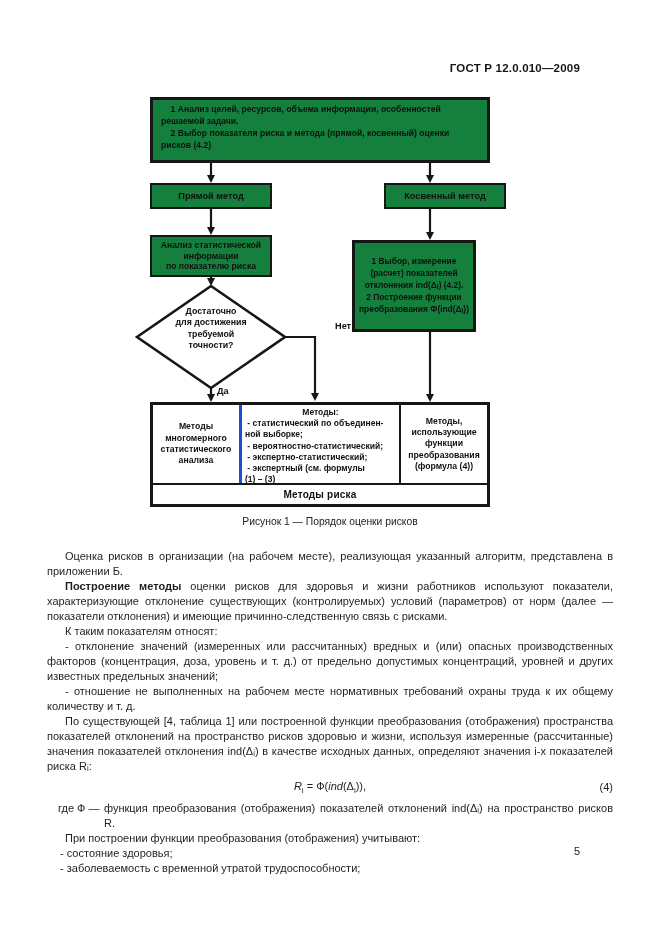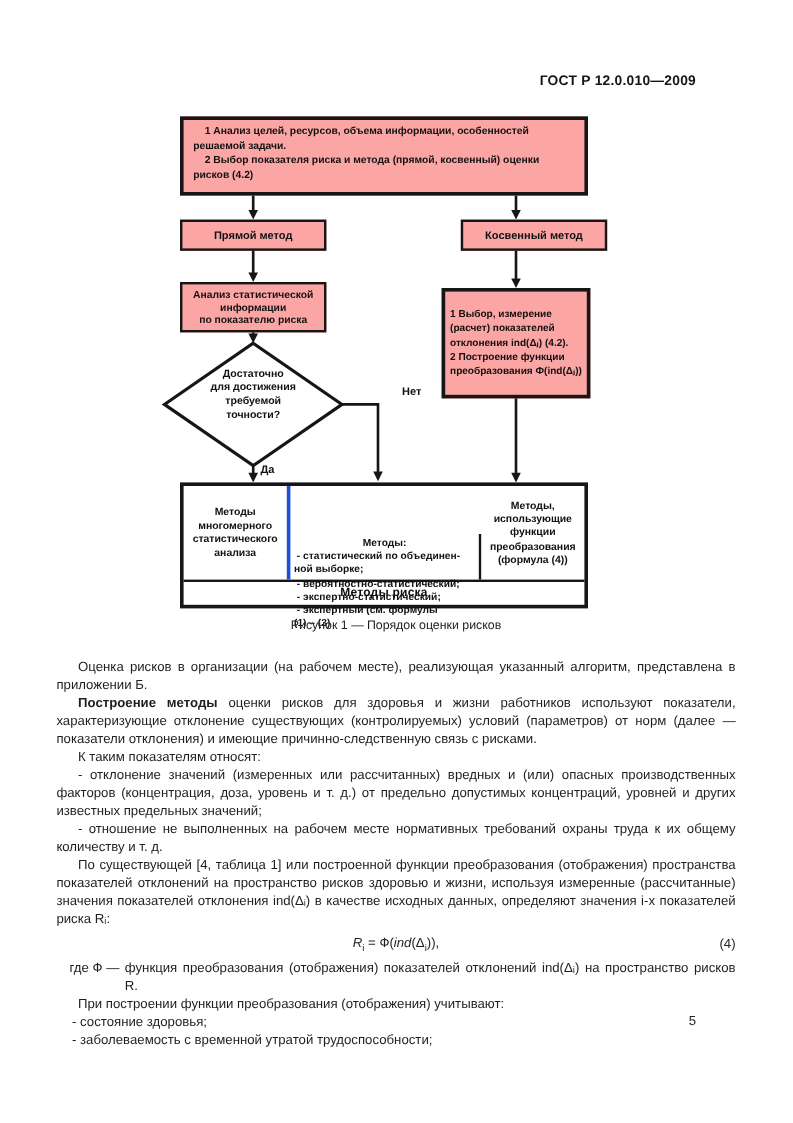--- a/index.html
+++ b/index.html
@@ -13,42 +13,42 @@
   }
   
   .doc-header{
     position:absolute;top:62px;left:0;right:81px;
     text-align:right;font-size:11.5px;font-weight:bold;color:#151515;
     letter-spacing:.2px;
   }
   
   .fc-svg{position:absolute;left:0;top:0;width:661px;height:540px;}
   .node{
-    position:absolute;box-sizing:border-box;background:#fca5a5;
+    position:absolute;box-sizing:border-box;background:#15803d;
     border:2.5px solid #161616;color:#101010;font-weight:bold;
   }
   .top-box{
     left:150px;top:97px;width:340px;height:66px;border-width:3px;
     font-size:8.6px;line-height:1.38;text-align:left;
     padding:4px 5px 2px 8px;white-space:pre-wrap;
   }
   .direct-box,.indirect-box{
     height:26px;display:flex;align-items:center;justify-content:center;
     font-size:9.2px;
   }
   .direct-box{left:150px;top:183px;width:122px;}
   .indirect-box{left:384px;top:183px;width:122px;}
   .analysis-box{
     left:150px;top:235px;width:122px;height:42px;
     display:flex;align-items:center;justify-content:center;text-align:center;
     font-size:8.6px;line-height:1.25;white-space:pre-line;
   }
   .indirect-steps{
-    left:368px;top:240px;width:124px;height:92px;border-width:3px;
-    display:flex;align-items:center;justify-content:center;text-align:left;
+    left:352px;top:240px;width:124px;height:92px;border-width:3px;
+    display:flex;align-items:center;justify-content:center;text-align:center;
     font-size:8.4px;line-height:1.42;white-space:pre;
   }
   .decision-text{
     position:absolute;left:150px;top:306px;width:122px;
     text-align:center;font-size:8.8px;font-weight:bold;color:#101010;
     line-height:1.28;white-space:pre-line;
   }
   .lbl{position:absolute;font-size:9.2px;font-weight:bold;color:#101010;}
   .lbl-no{left:289px;top:321px;padding-left:46px;}
   .lbl-yes{left:217px;top:386px;}
@@ -57,21 +57,21 @@
     position:absolute;left:150px;top:402px;width:340px;height:105px;
     box-sizing:border-box;border:3px solid #161616;background:#fff;
     display:flex;flex-direction:column;color:#101010;font-weight:bold;
   }
   .bottom-cells{flex:1;display:flex;border-bottom:2px solid #161616;min-height:0;}
   .bcell{box-sizing:border-box;display:flex;flex-direction:column;
     align-items:center;justify-content:center;text-align:center;
     font-size:8.7px;line-height:1.3;white-space:pre-line;}
   .bcell-1{width:89px;border-right:3px solid #1d4ed8;}
   .bcell-2{flex:1;border-right:2px solid #161616;align-items:stretch;justify-content:flex-start;
-    padding:2px 3px 0 3px;text-align:left;font-size:8.5px;line-height:1.32;margin-top:40px;}
+    padding:2px 3px 0 3px;text-align:left;font-size:8.5px;line-height:1.32;}
   .bcell-2 .c2-title{text-align:center;white-space:normal;}
   .bcell-2 .c2-lines{white-space:pre;}
   .bcell-3{width:86px;}
   .result-row{height:19px;display:flex;align-items:center;justify-content:center;
     font-size:10px;letter-spacing:.2px;}
   .fig-caption{
     position:absolute;left:47px;top:516px;width:566px;text-align:center;
     font-size:10.3px;color:#222;
   }
   

